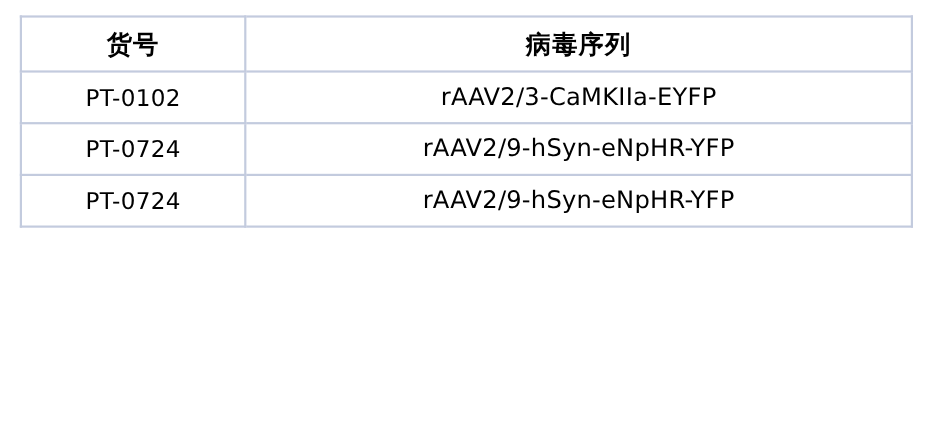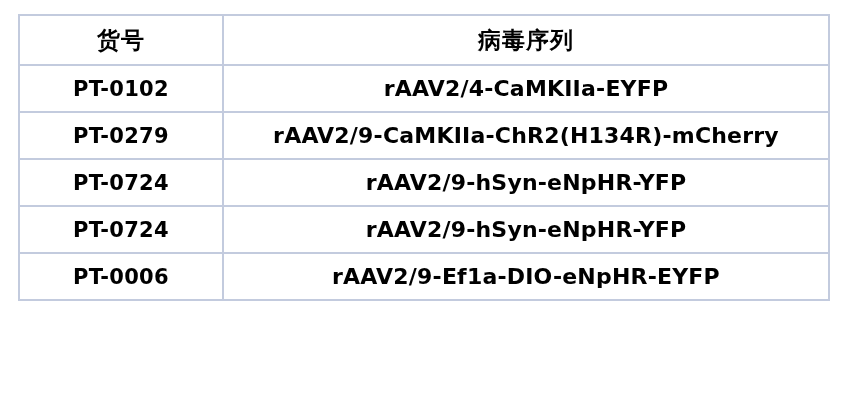--- a/index.html
+++ b/index.html
@@ -42,21 +42,21 @@
     white-space: nowrap;
   }
   table.product-table thead th {
     height: 48px;
     font-weight: bold;
     font-size: 23px;
     letter-spacing: 1px;
   }
   table.product-table tbody td {
     height: 45px;
-    font-weight: bold;
+    font-weight: normal;
   }
   td.cell-code {
     font-size: 21px;
     letter-spacing: 0.3px;
   }
   td.cell-seq {
     font-size: 22px;
     letter-spacing: 0.2px;
   }
 </style>
@@ -71,33 +71,25 @@
     </colgroup>
     <thead>
       <tr>
         <th>货号</th>
         <th>病毒序列</th>
       </tr>
     </thead>
     <tbody>
       <tr>
         <td class="cell-code">PT-0102</td>
-        <td class="cell-seq">rAAV2/4-CaMKIIa-EYFP</td>
-      </tr>
-      <tr>
-        <td class="cell-code">PT-0279</td>
-        <td class="cell-seq">rAAV2/9-CaMKIIa-ChR2(H134R)-mCherry</td>
+        <td class="cell-seq">rAAV2/3-CaMKIIa-EYFP</td>
       </tr>
       <tr>
         <td class="cell-code">PT-0724</td>
         <td class="cell-seq">rAAV2/9-hSyn-eNpHR-YFP</td>
       </tr>
       <tr>
         <td class="cell-code">PT-0724</td>
         <td class="cell-seq">rAAV2/9-hSyn-eNpHR-YFP</td>
       </tr>
-      <tr>
-        <td class="cell-code">PT-0006</td>
-        <td class="cell-seq">rAAV2/9-Ef1a-DIO-eNpHR-EYFP</td>
-      </tr>
     </tbody>
   </table>
 </div>
 
 </body></html>

